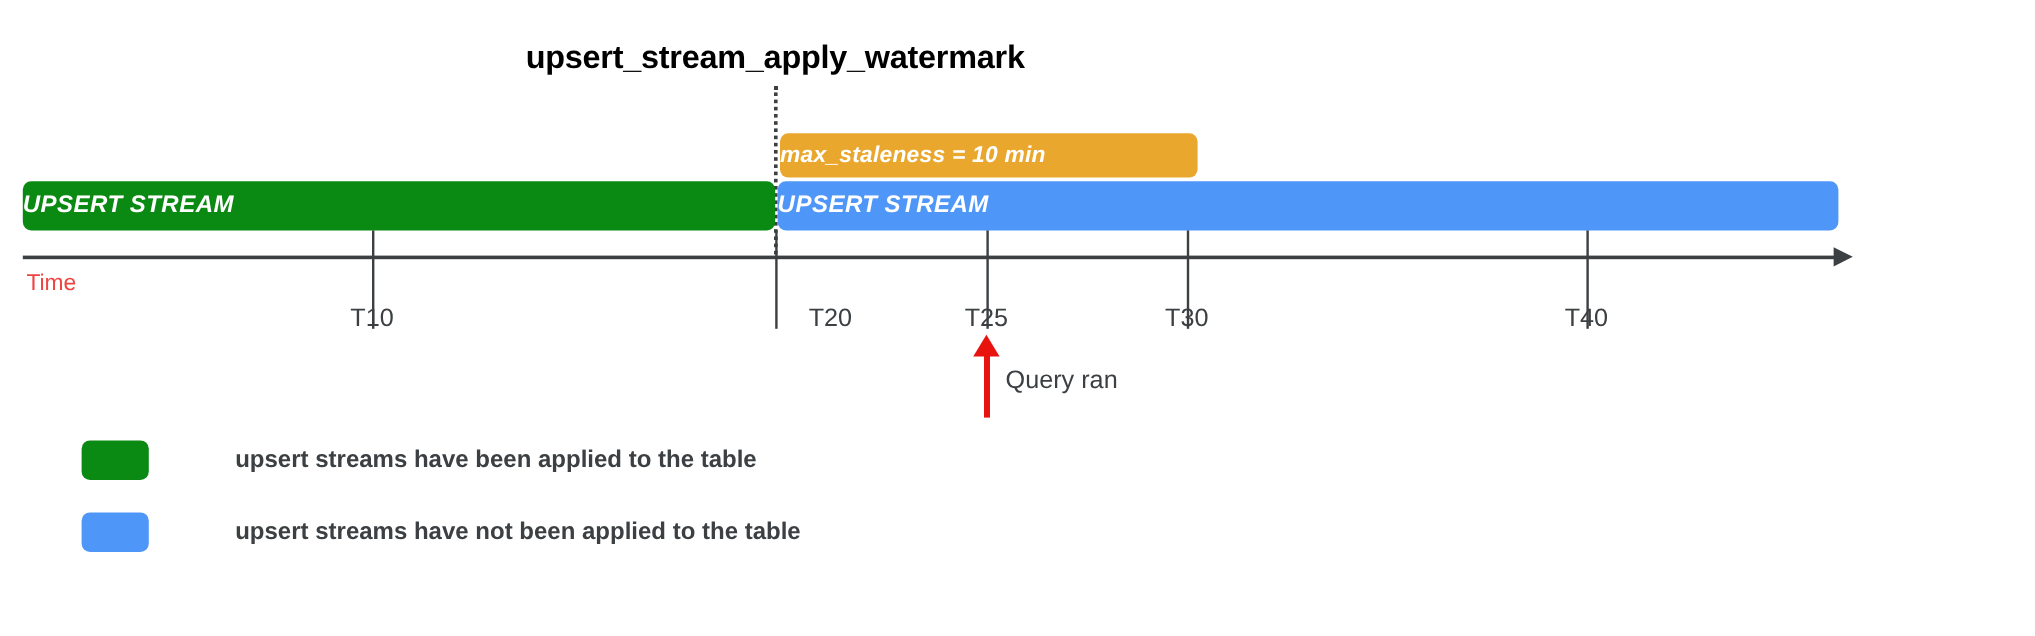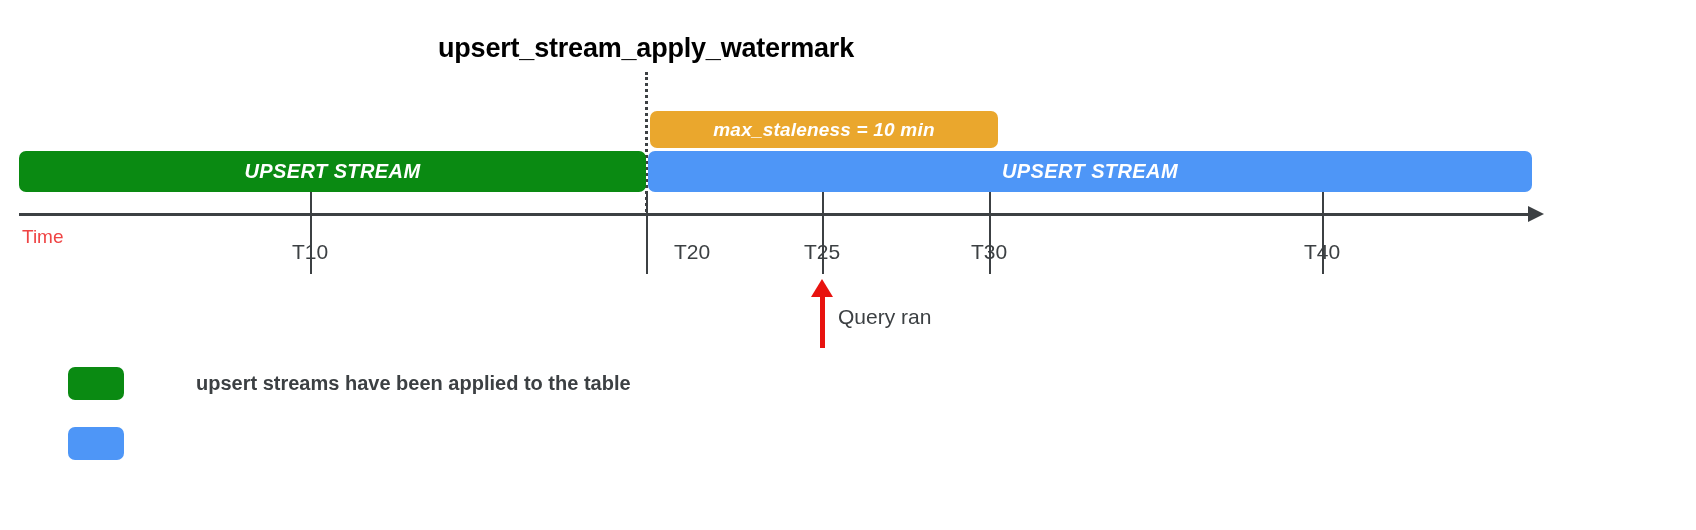--- a/index.html
+++ b/index.html
@@ -43,21 +43,20 @@
     width: 0;
     height: 140px;
     border-left: 3px dotted #3c4043;
   }
 
   
   .bar {
     position: absolute;
     display: flex;
     align-items: center;
-    justify-content: center;
     box-sizing: border-box;
     color: #ffffff;
     font-weight: bold;
     font-style: italic;
     white-space: nowrap;
   }
   .bar-staleness {
     left: 650px;
     top: 111px;
     width: 348px;
@@ -116,21 +115,21 @@
   }
   .tick {
     position: absolute;
     top: 192px;
     width: 0;
     height: 82px;
     border-left: 2px solid #3c4043;
   }
   .tick-label {
     position: absolute;
-    top: 240px;
+    top: 254px;
     font-size: 21px;
     color: #3c4043;
     transform: translateX(-50%);
     white-space: nowrap;
   }
 
   
   .query-arrow-shaft {
     position: absolute;
     left: 820px;
@@ -225,16 +224,17 @@
   <div class="query-arrow-shaft" style="background: rgb(232, 19, 15);"></div>
   <div class="query-label">Query ran</div>
 
   <div class="legend">
     <div class="legend-row">
       <span class="legend-swatch" style="background:#0a8a12"></span>
       <span class="legend-text">upsert streams have been applied to the table</span>
     </div>
     <div class="legend-row">
       <span class="legend-swatch" style="background:#4e96f7"></span>
+      <span class="legend-text">upsert streams have not been applied to the table</span>
     </div>
   </div>
 
 </div>
 
 </body></html>

